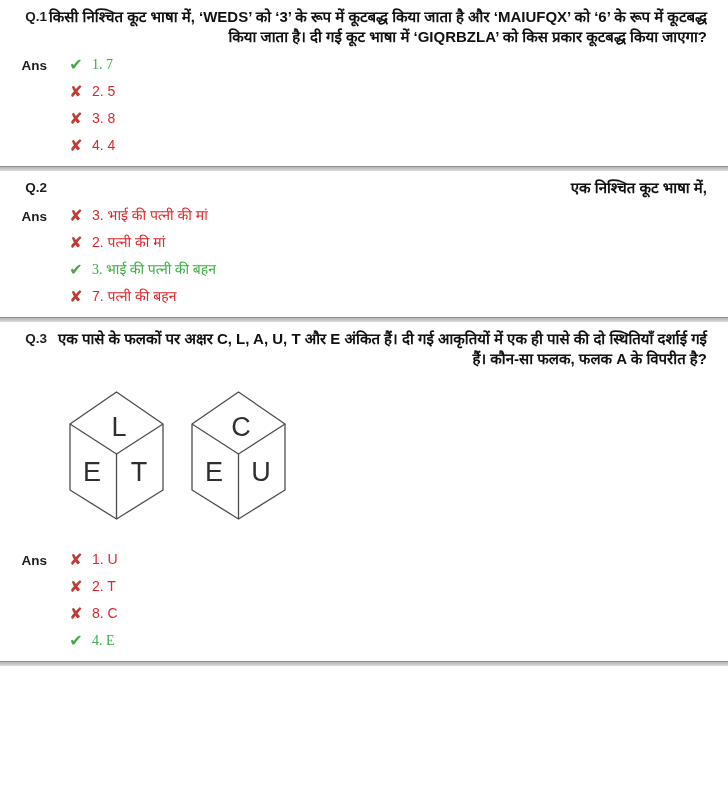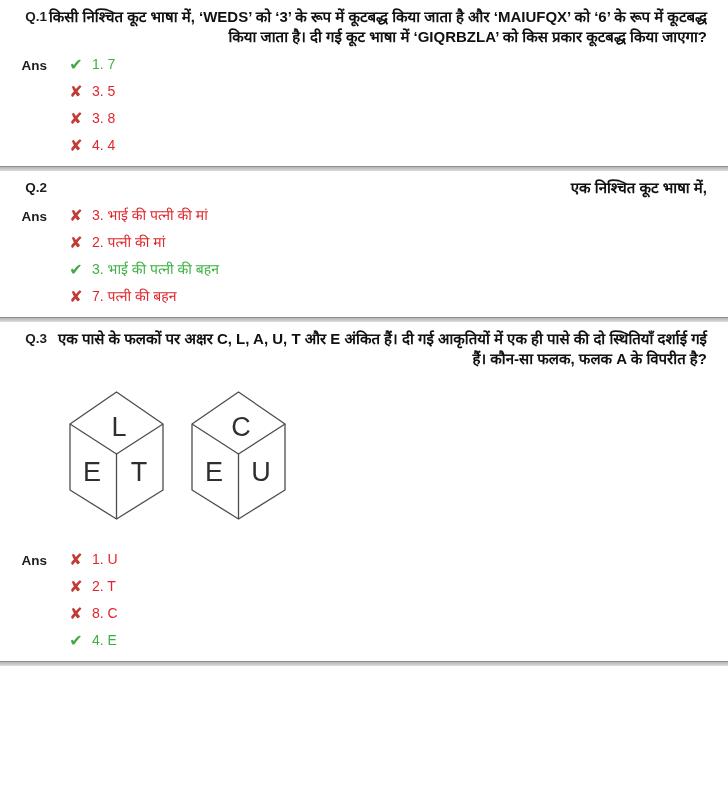--- a/index.html
+++ b/index.html
@@ -68,21 +68,21 @@
     line-height: 17px;
   }
   .option .opt-icon {
     width: 18px;
     text-align: center;
     font-size: 16px;
     line-height: 16px;
   }
   .option.correct .opt-icon { color: var(--check-green); }
   .option.wrong .opt-icon { color: var(--cross-red); font-weight: 700; }
-  .option.correct .opt-label { color: var(--correct-text); }
+  .option.correct .opt-label { color: var(--correct-text); font-family: Liberation Serif, serif; }
   .option.wrong .opt-label { color: var(--wrong-text); }
   .separator {
     height: 5px;
     width: 728px;
     border-top: 1px solid var(--sep-dark);
     background: linear-gradient(to bottom, var(--sep-mid) 0%, var(--sep-light) 100%);
   }
   .dice-row {
     display: flex;
     gap: 27px;
@@ -104,21 +104,21 @@
       </div>
       <div class="ans-row">
         <div class="q-label">Ans</div>
         <div class="options">
           <div class="option correct">
             <span class="opt-icon">✔</span>
             <span class="opt-label">1. 7</span>
           </div>
           <div class="option wrong">
             <span class="opt-icon">✘</span>
-            <span class="opt-label">3. 5</span>
+            <span class="opt-label">2. 5</span>
           </div>
           <div class="option wrong">
             <span class="opt-icon">✘</span>
             <span class="opt-label">3. 8</span>
           </div>
           <div class="option wrong">
             <span class="opt-icon">✘</span>
             <span class="opt-label">4. 4</span>
           </div>
         </div>

